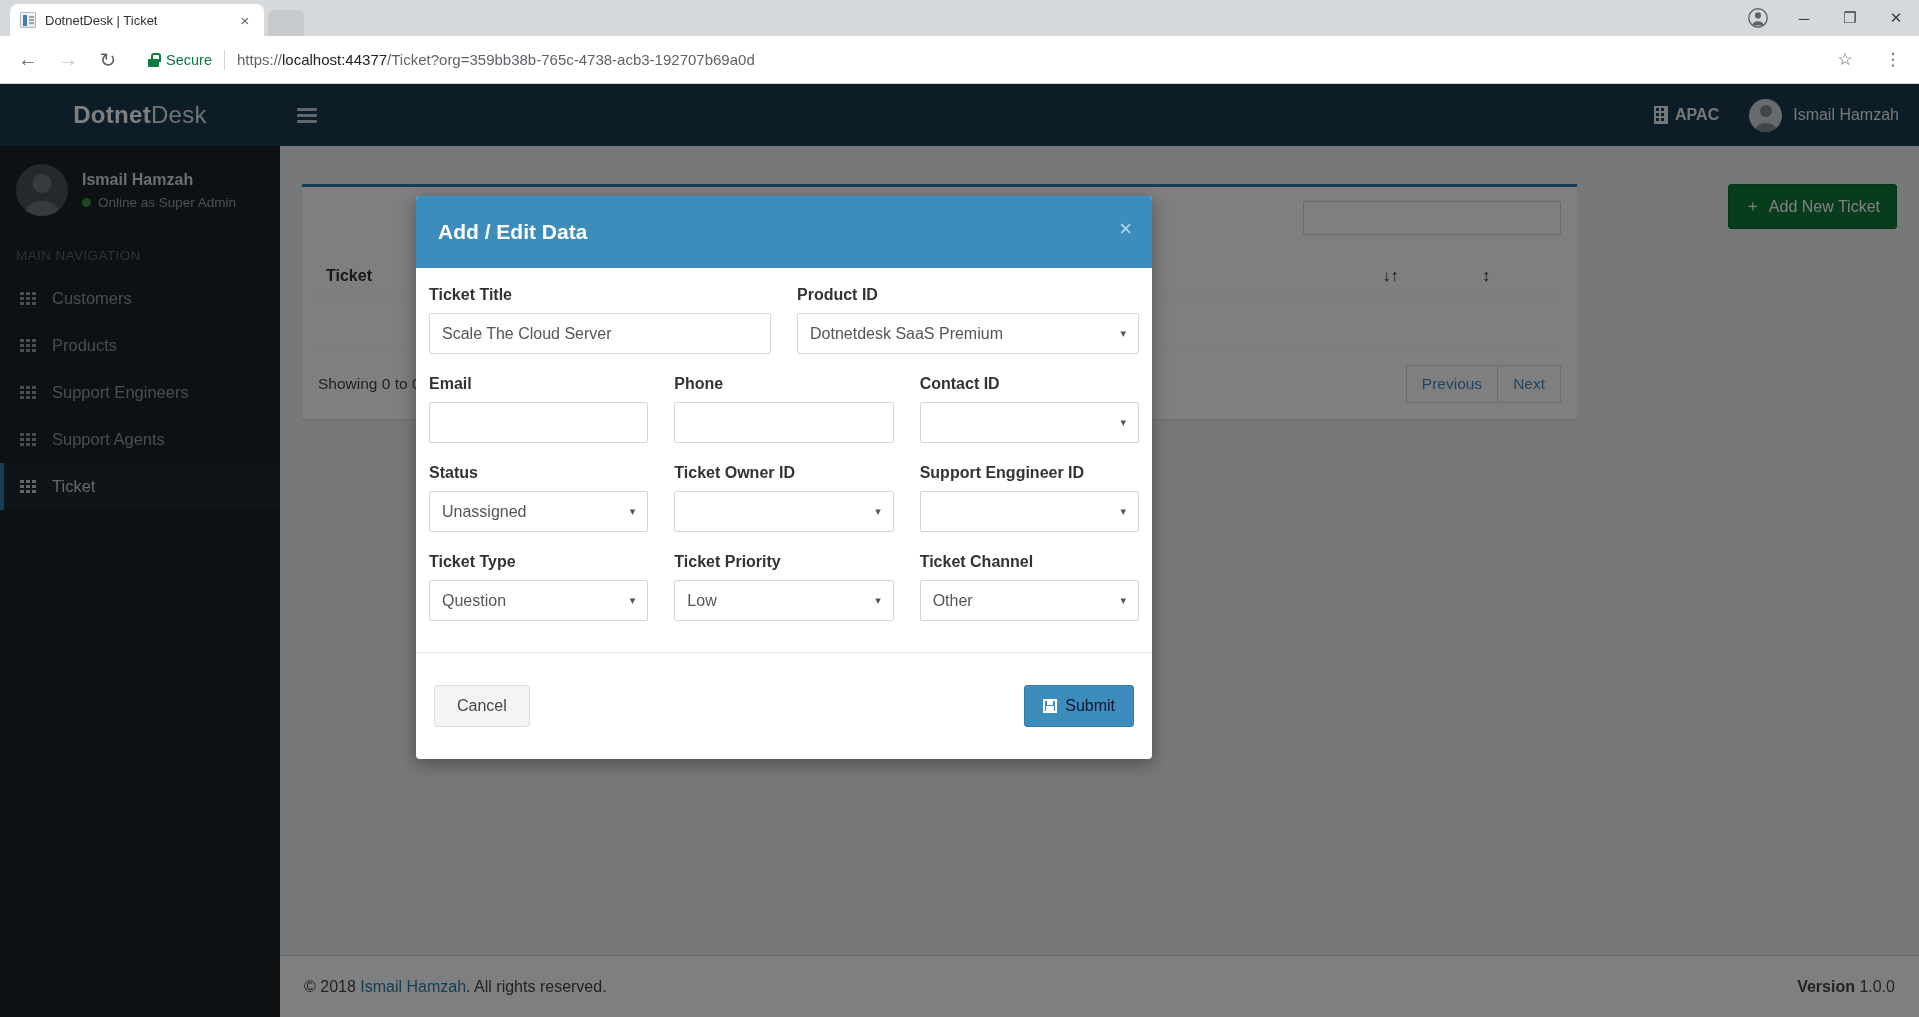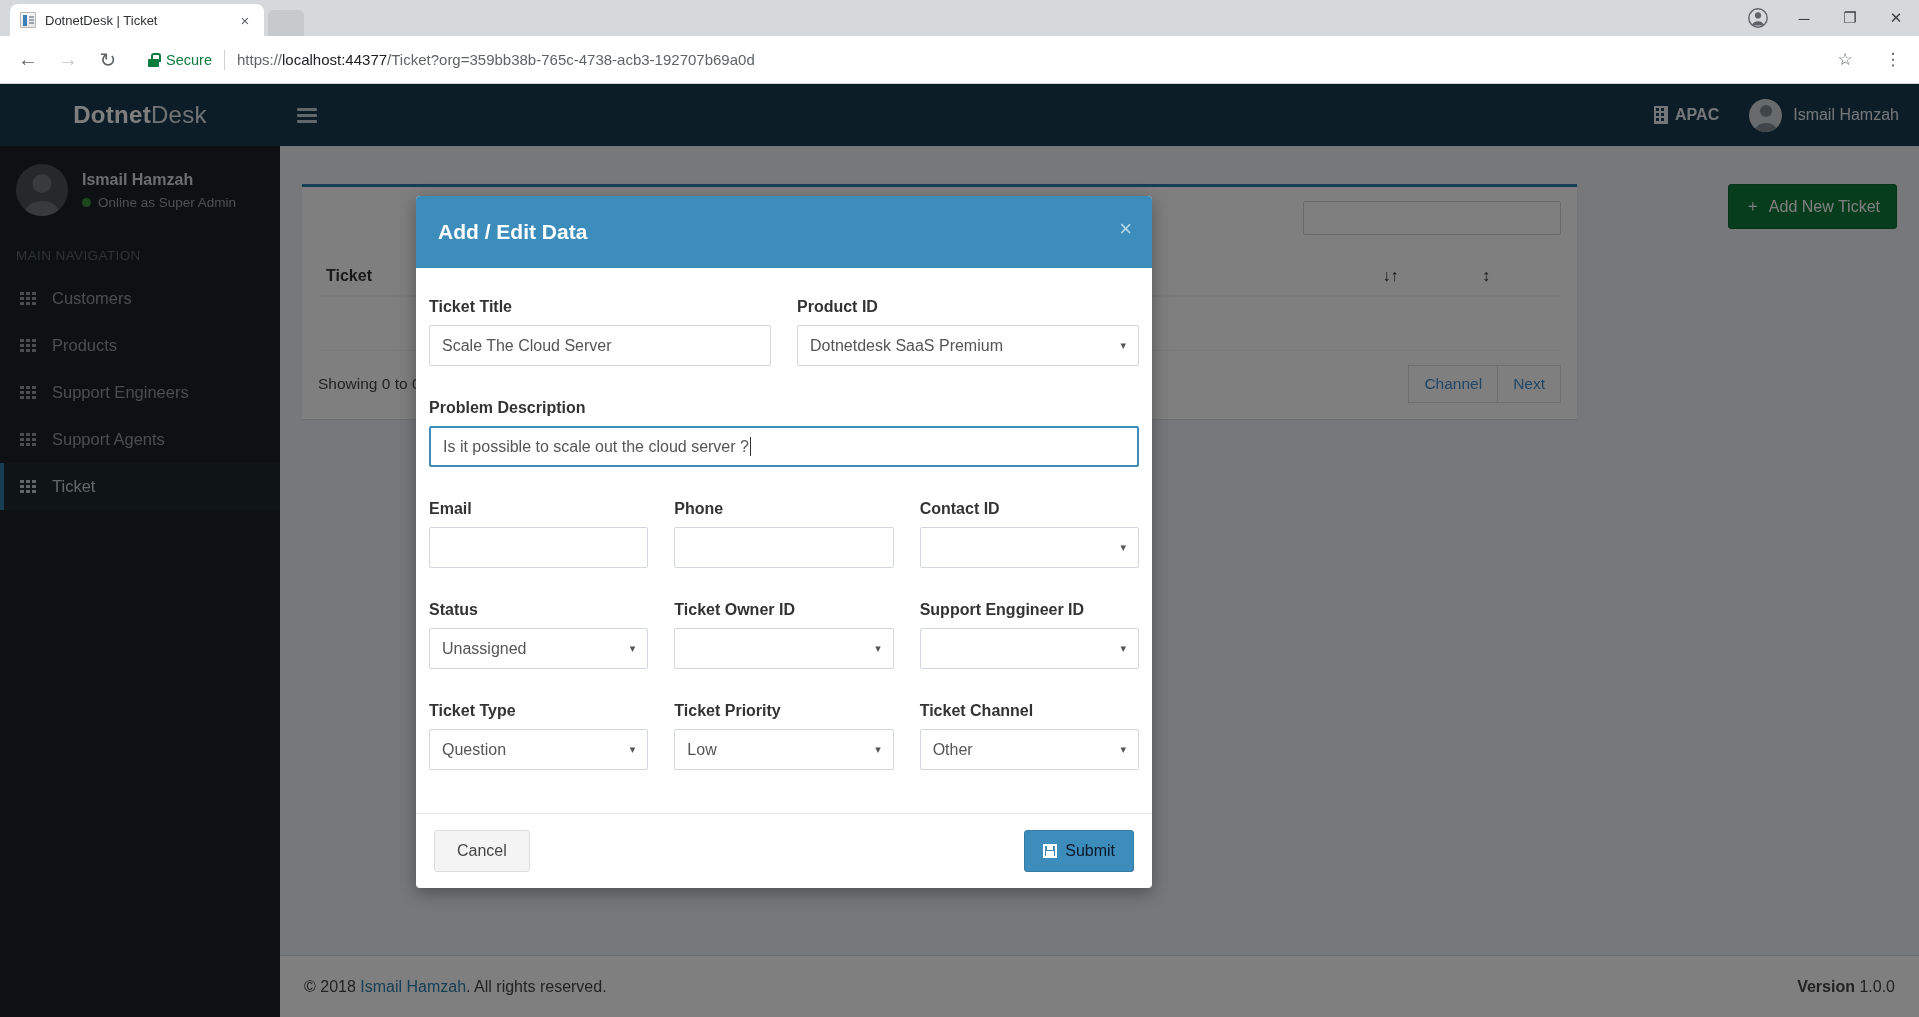--- a/index.html
+++ b/index.html
@@ -386,21 +386,21 @@
     position: relative;
   }
   .modal-title { color: #ffffff; font-size: 21px; font-weight: 700; }
   .modal-close {
     position: absolute; right: 20px; top: 22px;
     color: #cfe4f0; font-size: 22px; line-height: 1;
     opacity: .85;
   }
   .modal-body { padding: 14px 13px 10px 13px; }
 
-  .frow { display: flex; margin: 16px -13px; }
+  .frow { display: flex; margin: 4px -13px; }
   .fcol { padding: 0 13px; margin-bottom: 17px; }
   .fcol-6 { width: 50%; }
   .fcol-4 { width: 33.3333%; }
   .fcol-12 { width: 100%; }
 
   .flabel {
     display: block;
     font-size: 16px;
     font-weight: 700;
     color: #333333;
@@ -426,21 +426,21 @@
     width: 1px; height: 19px;
     background: #333;
     margin-left: 1px;
     vertical-align: -4px;
   }
   .fselect { justify-content: space-between; }
   .fselect .arrow { color: #555; font-size: 11px; }
 
   .modal-footer {
     border-top: 1px solid #e5e5e5;
-    padding: 16px 18px;
+    padding: 32px 18px;
     display: flex; align-items: center;
     justify-content: space-between;
   }
   .btn-cancel {
     background: #f4f4f4;
     border: 1px solid #ddd;
     color: #444;
     font-size: 16px;
     padding: 11px 22px;
     border-radius: 3px;
@@ -651,21 +651,21 @@
                 <td>&nbsp;</td>
                 <td></td>
                 <td></td>
                 <td></td>
               </tr>
             </tbody>
           </table>
           <div class="panel-foot">
             <div class="showing-txt">Showing 0 to 0</div>
             <div class="pager">
-              <div>Channel</div>
+              <div>Previous</div>
               <div>Next</div>
             </div>
           </div>
         </div>
 
         <div class="add-ticket-btn">
           <span>＋</span>
           <span>Add New Ticket</span>
         </div>
 
@@ -696,29 +696,20 @@
         </div>
         <div class="fcol fcol-6">
           <label class="flabel">Product ID</label>
           <div class="fselect">
             <span>Dotnetdesk SaaS Premium</span>
             <span class="arrow">▾</span>
           </div>
         </div>
       </div>
 
-      <div class="frow">
-        <div class="fcol fcol-12">
-          <label class="flabel">Problem Description</label>
-          <div class="finput focused">
-            <span>Is it possible to scale out the cloud server ?</span>
-              <span class="caret"></span>
-          </div>
-        </div>
-      </div>
 
       <div class="frow">
         <div class="fcol fcol-4">
           <label class="flabel">Email</label>
           <div class="finput"></div>
         </div>
         <div class="fcol fcol-4">
           <label class="flabel">Phone</label>
           <div class="finput"></div>
         </div>

